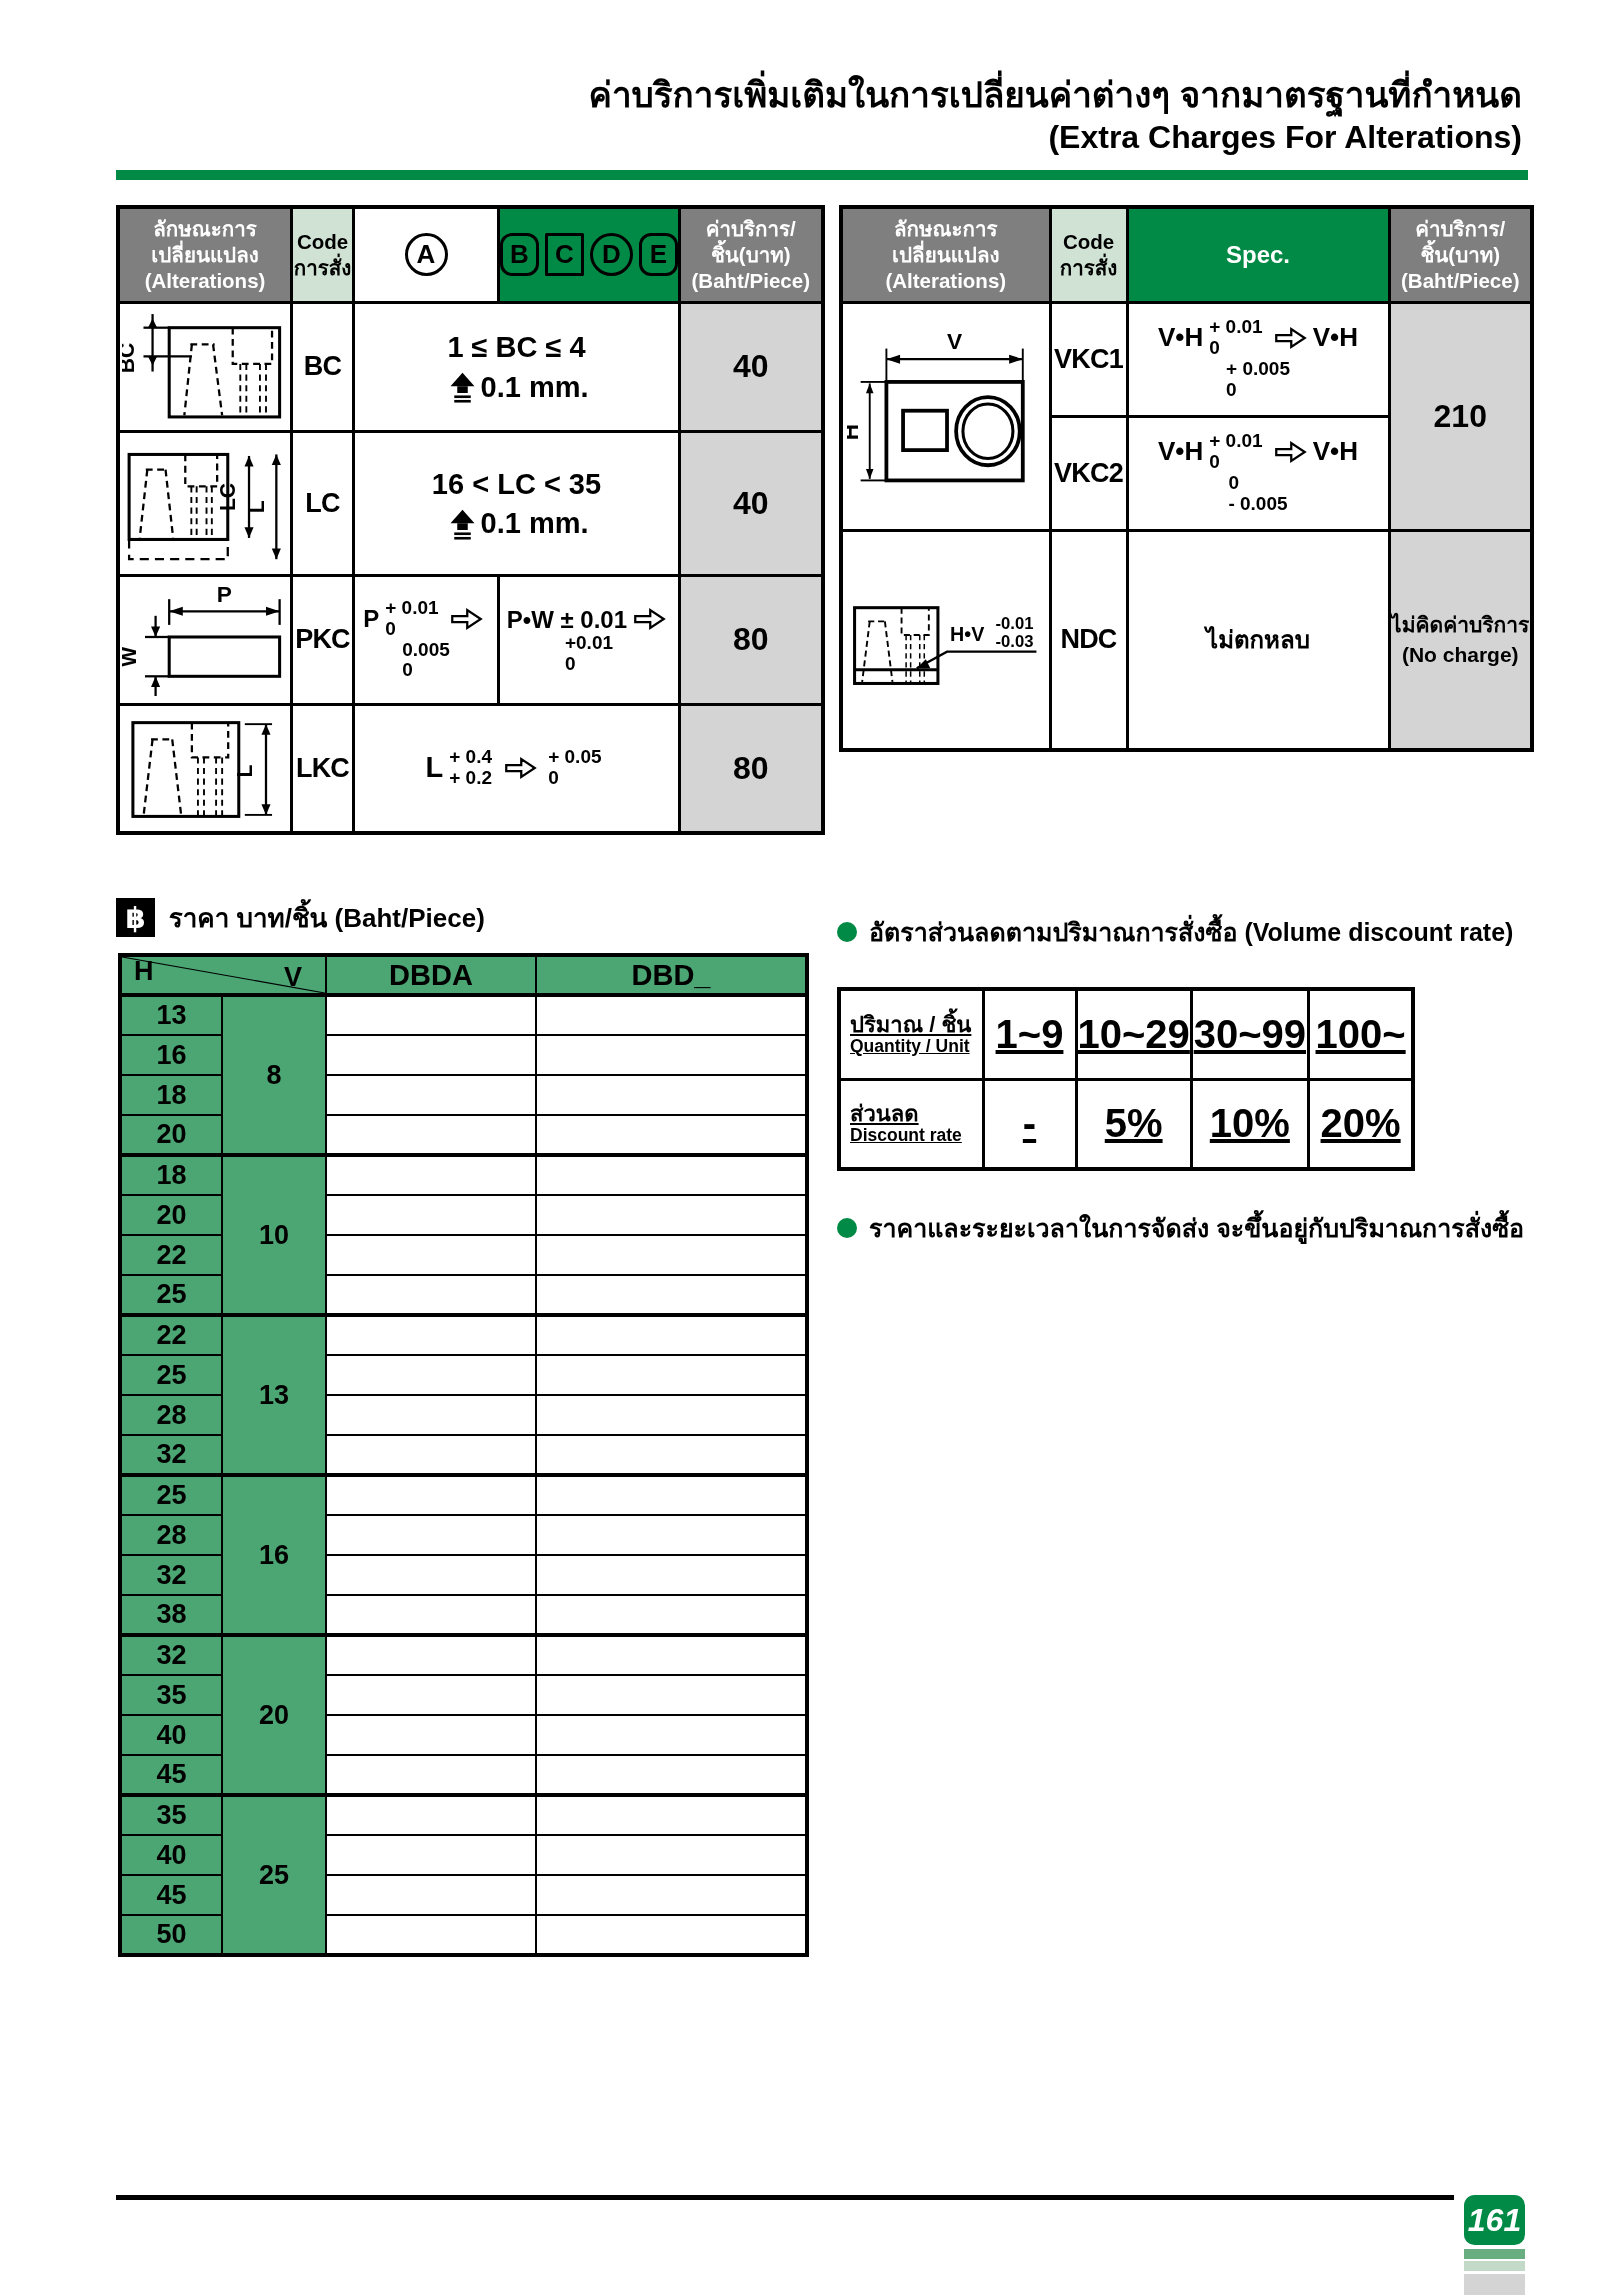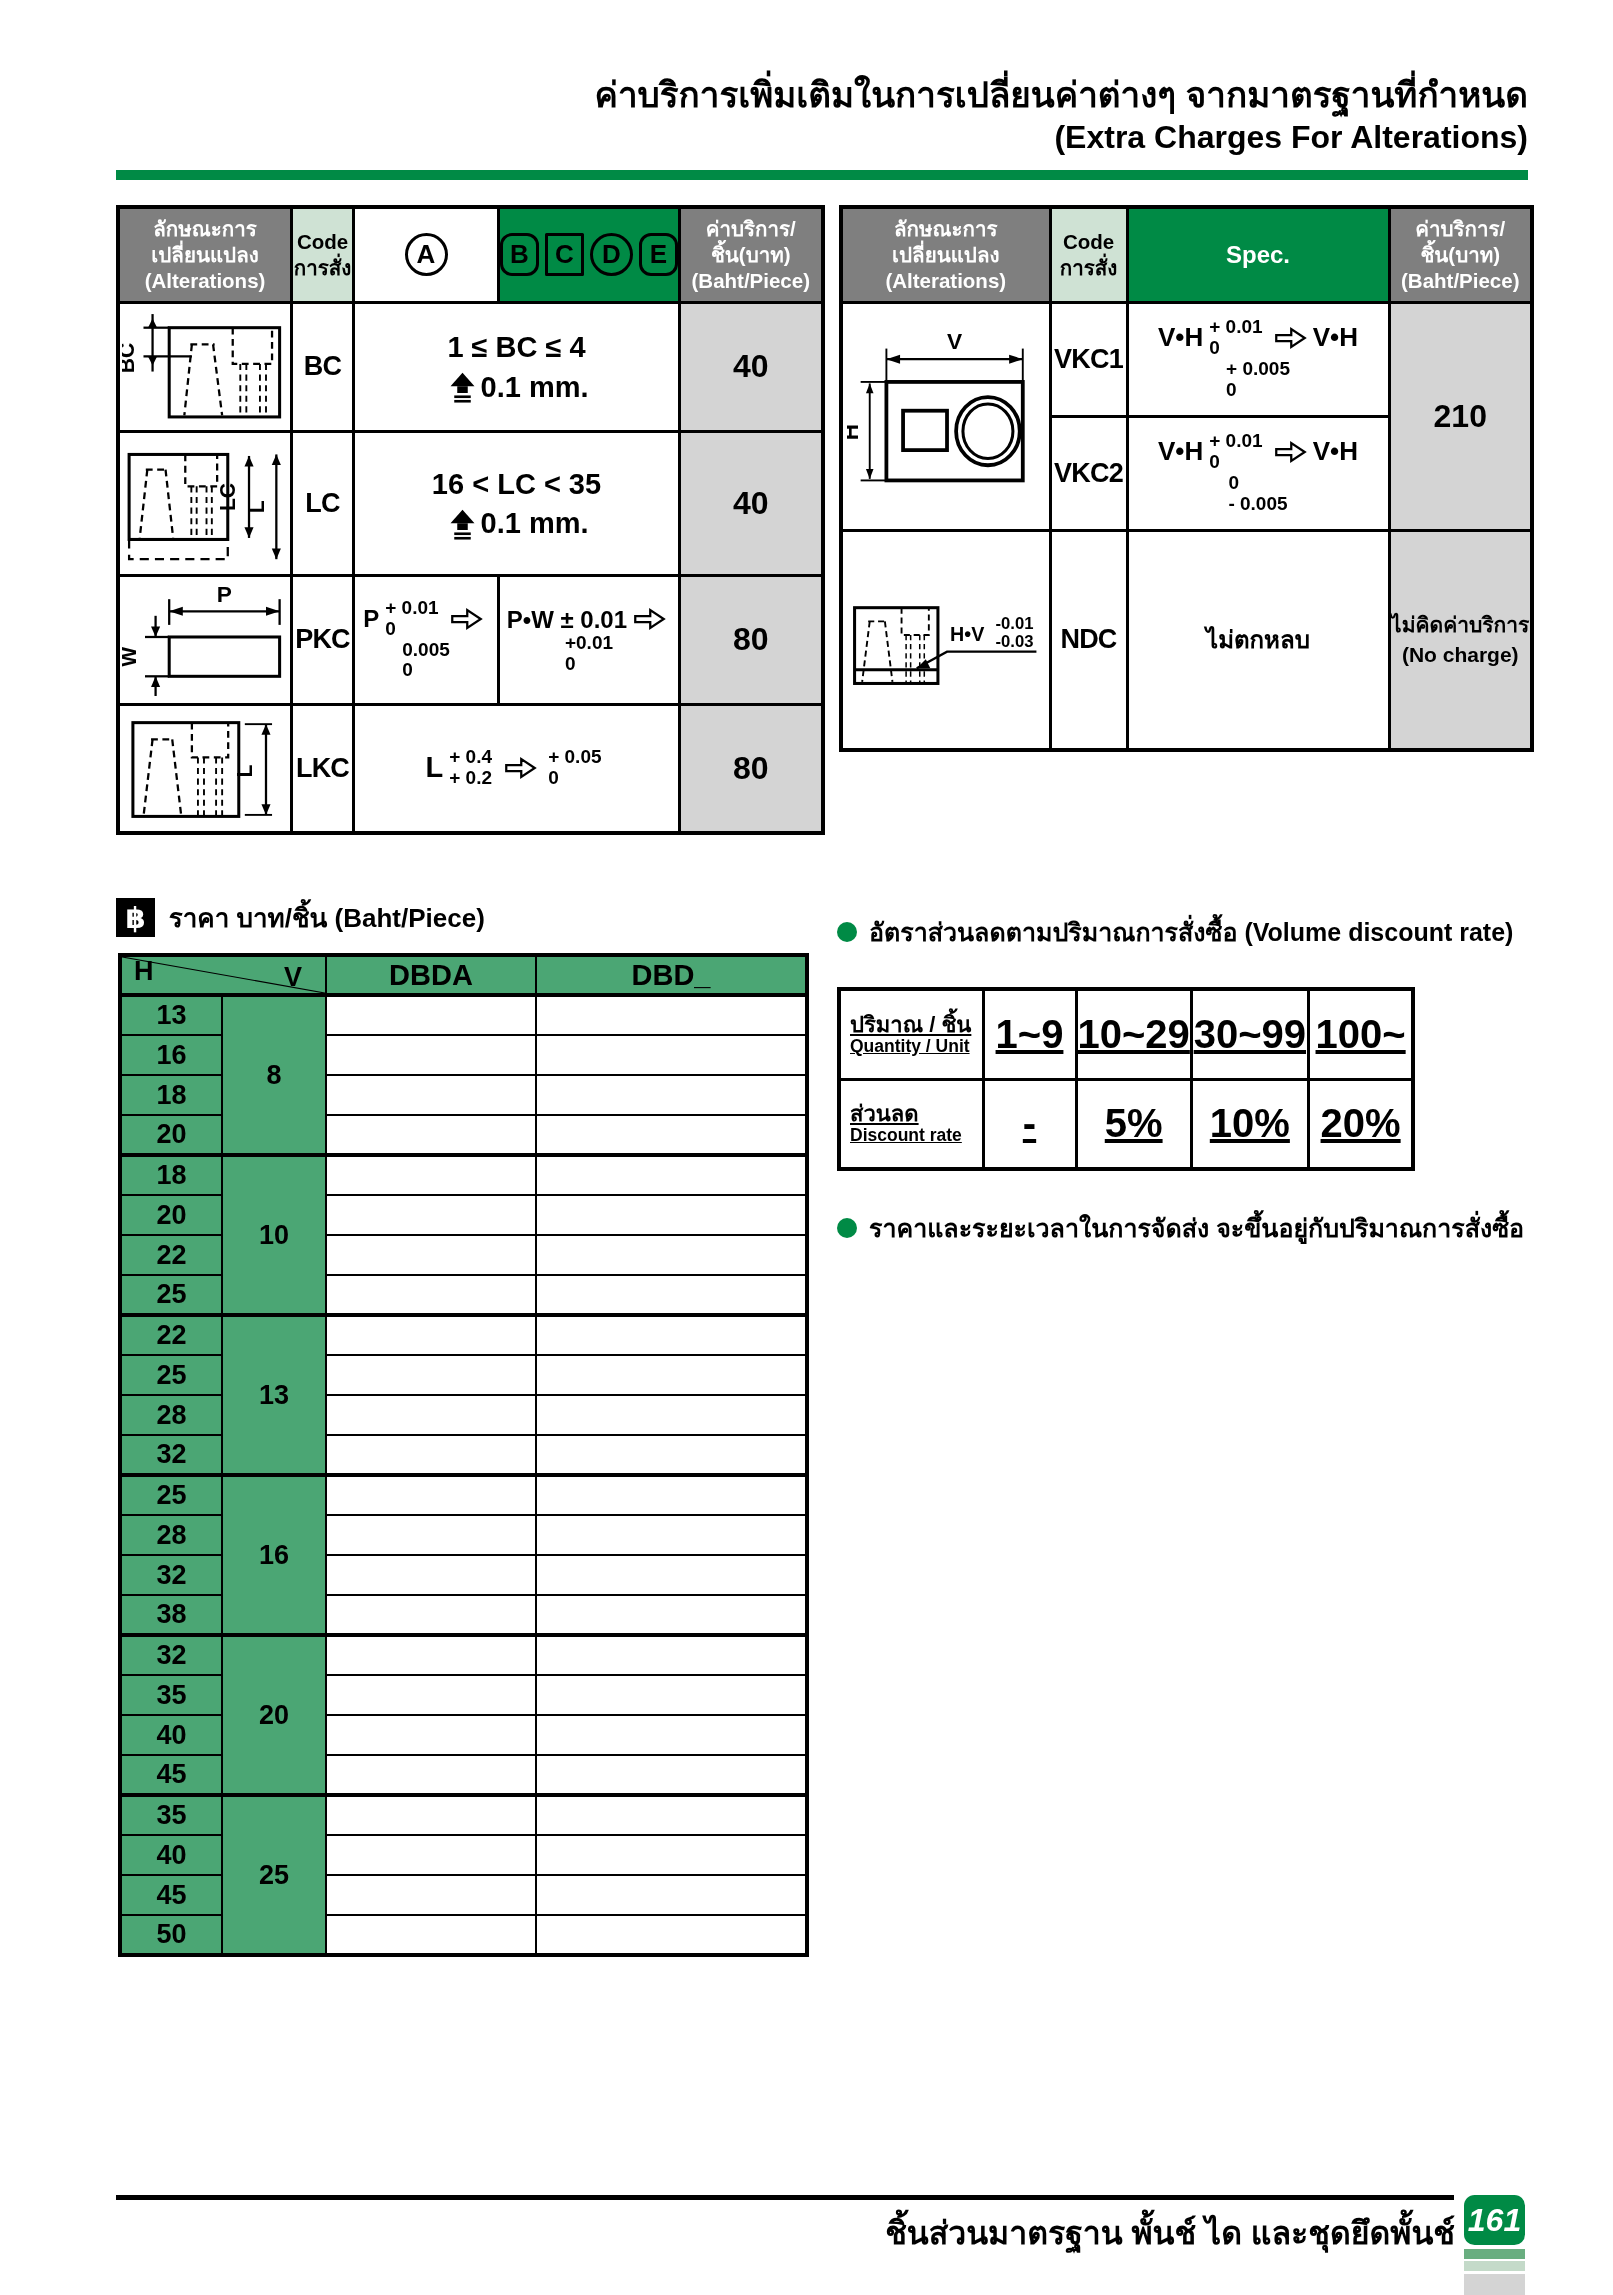--- a/index.html
+++ b/index.html
@@ -7,21 +7,21 @@
     --tgreen:#4ba674;
     --lgreen:#cfe2d4;
     --hgray:#7f7f7f;
     --pgray:#d4d4d4;
   }
   *{margin:0;padding:0;box-sizing:border-box;}
   body{background:#ffffff;font-family:"Liberation Sans","DejaVu Sans",sans-serif;color:#000;}
   .page{position:relative;width:1614px;height:2295px;background:#fff;overflow:hidden;}
 
   
-  .title-block{position:absolute;top:73px;right:86px;text-align:right;}
+  .title-block{position:absolute;top:73px;right:92px;text-align:right;}
   .title-th{font-size:35px;font-weight:bold;line-height:1.25;}
   .title-en{font-size:32px;font-weight:bold;line-height:1.3;}
   .title-rule{position:absolute;left:116px;top:170px;width:1412px;height:10px;background:var(--green);}
 
   
   table.alt{border-collapse:collapse;table-layout:fixed;border-radius:8px;}
   table.alt td,table.alt th{border:3px solid #000;padding:0;text-align:center;vertical-align:middle;overflow:hidden;}
   .alt-wrap{position:absolute;}
   .alt-wrap table{border:4.6px solid #000;}
   th.h-gray{background:var(--hgray);color:#fff;font-size:20.5px;font-weight:bold;line-height:1.25;}
@@ -555,20 +555,19 @@
         </tr>
   </tbody>
     </table>
 
   <div class="bullet" style="left:837px;top:1208px;">
     <span class="dot"></span>
     <span class="btxt">ราคาและระยะเวลาในการจัดส่ง จะขึ้นอยู่กับปริมาณการสั่งซื้อ</span>
   </div>
 
   <div class="foot-rule"></div>
-  <div class="foot-text">ชิ้นส่วนมาตรฐาน พั้นช์ ได และชุดยึดพั้นช์</div>
   <div class="page-badge">161</div>
   <div class="bar1"></div>
   <div class="bar2"></div>
   <div class="bar3"></div>
 
 </div>
 
 
 </body></html>

